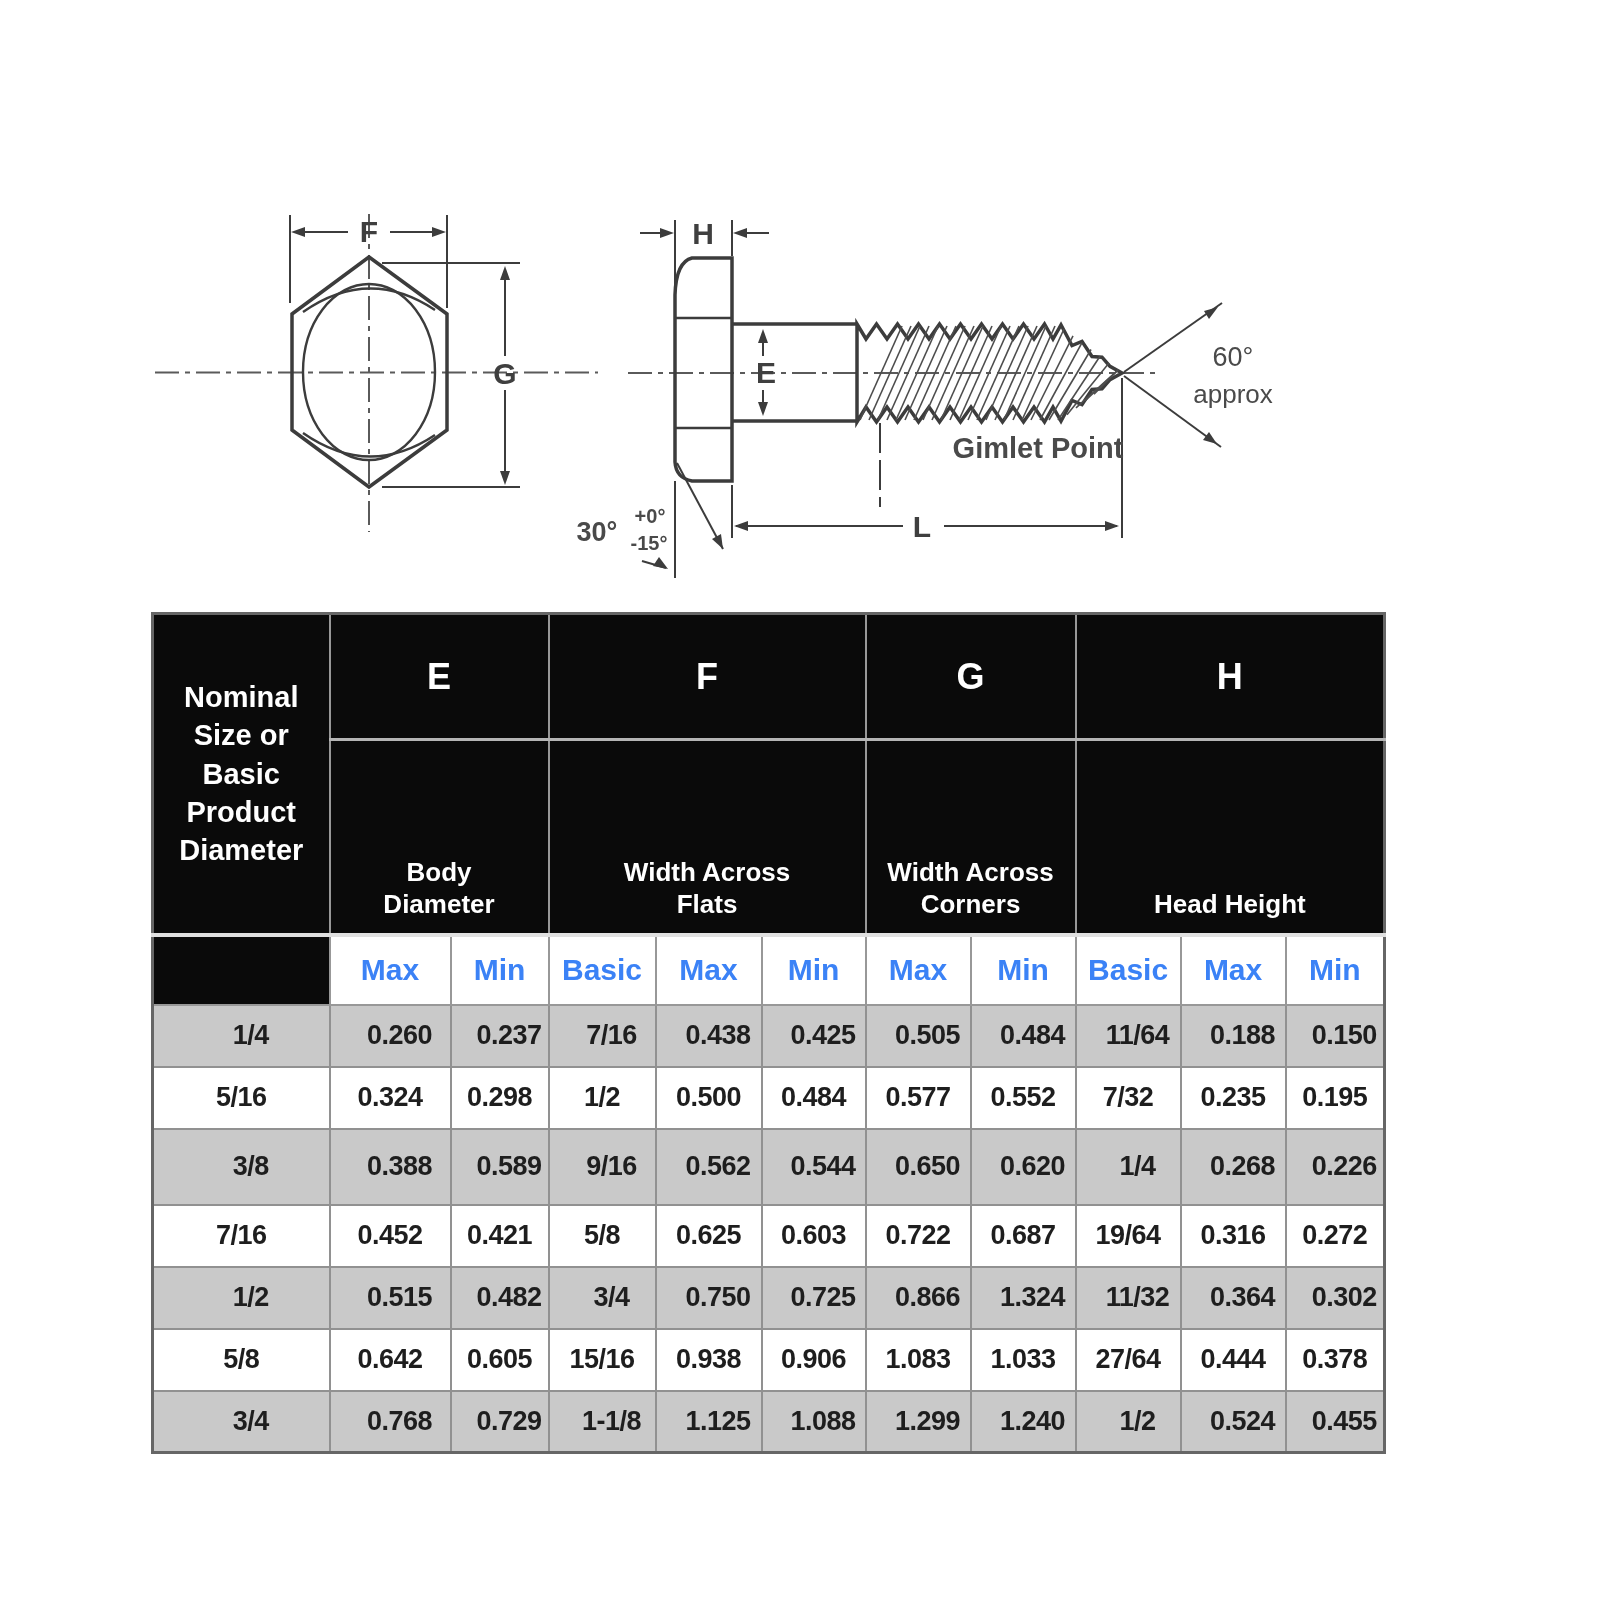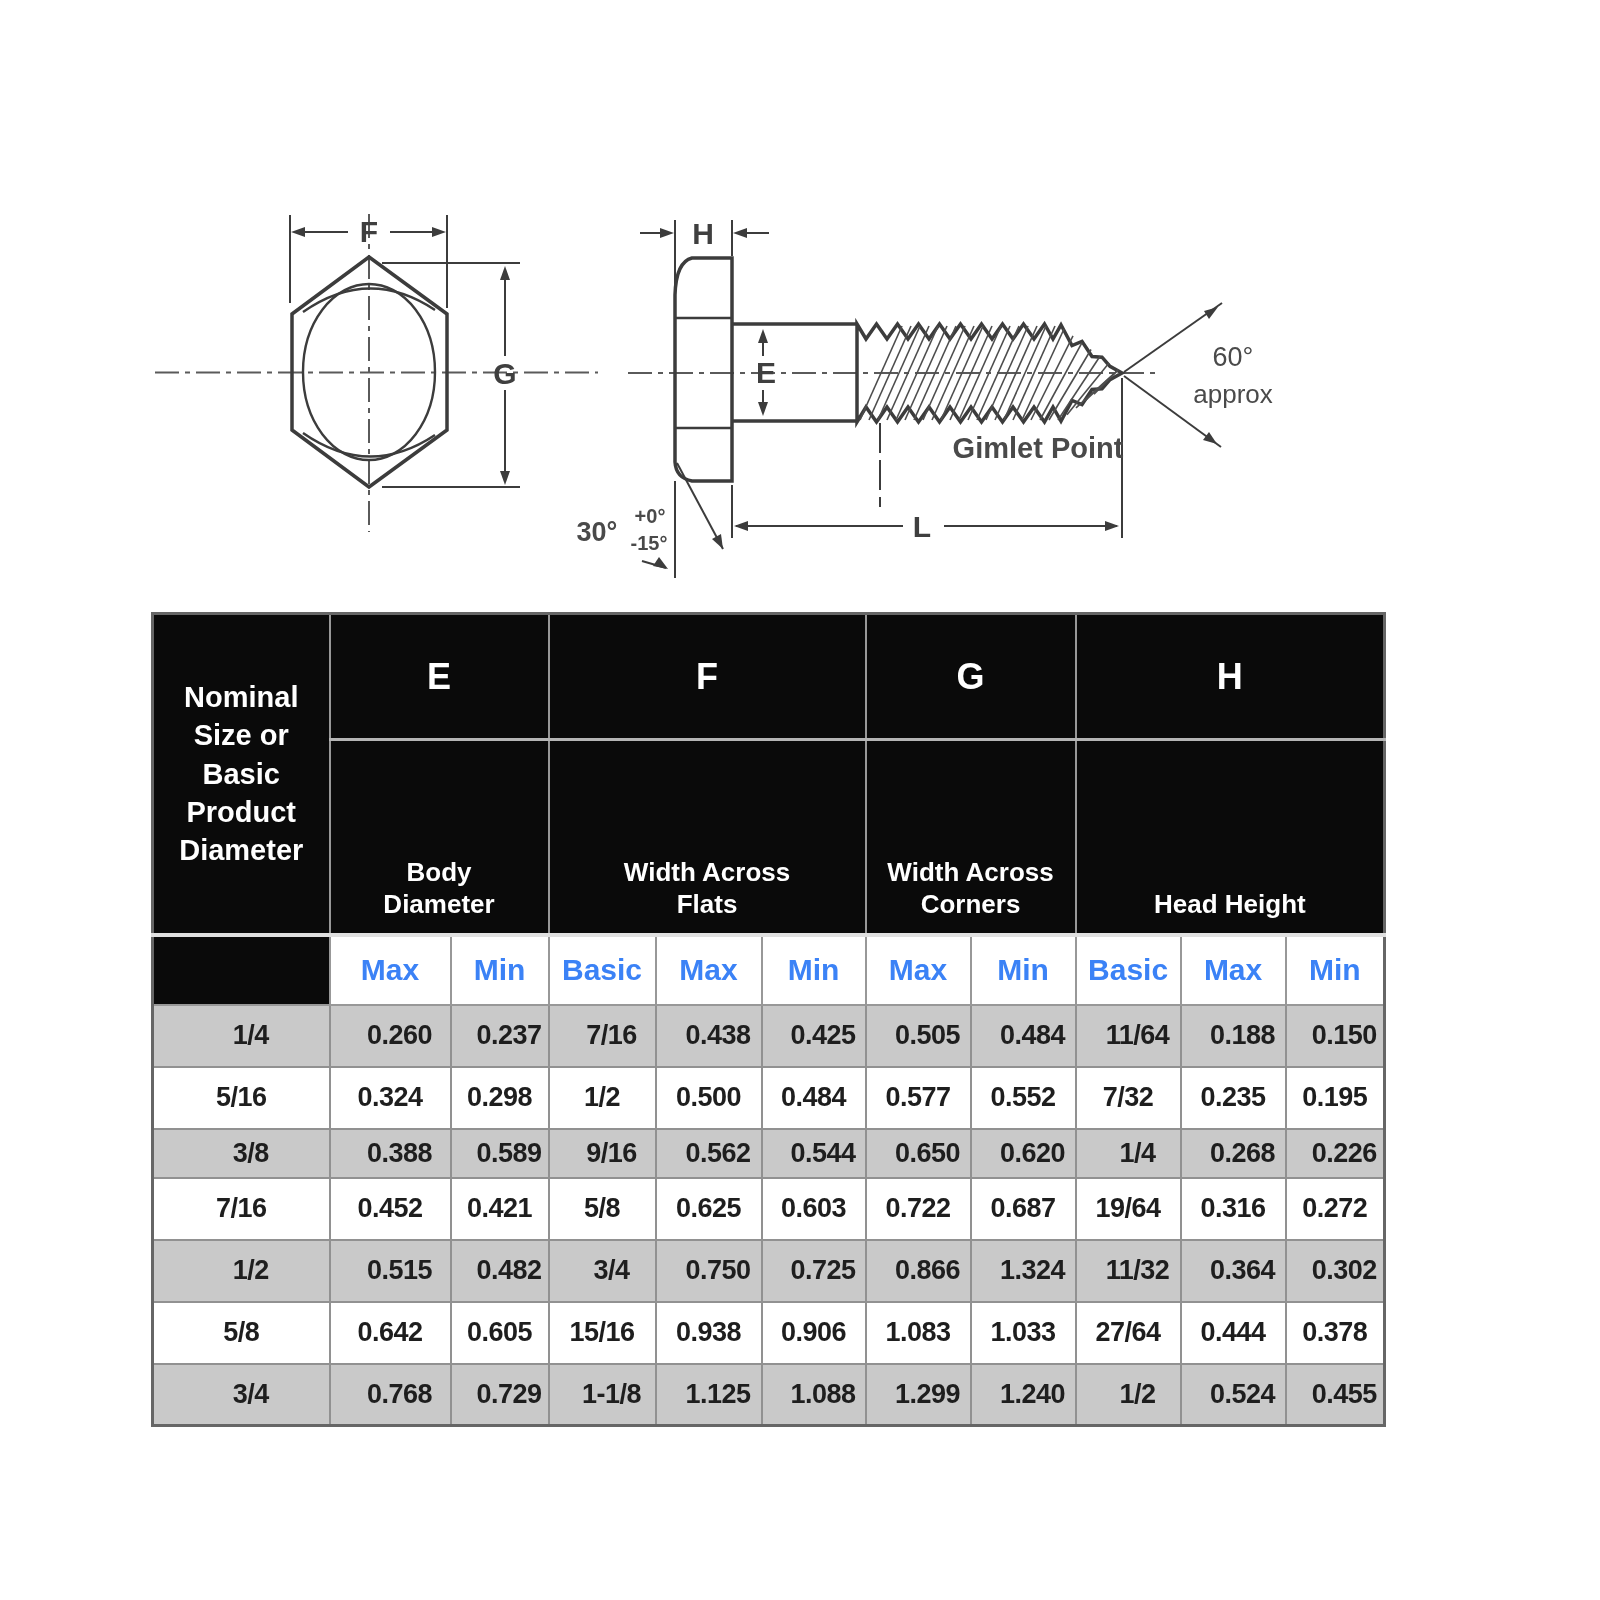--- a/index.html
+++ b/index.html
@@ -226,21 +226,21 @@
           <td>0.298</td>
           <td>1/2</td>
           <td>0.500</td>
           <td>0.484</td>
           <td>0.577</td>
           <td>0.552</td>
           <td>7/32</td>
           <td>0.235</td>
           <td>0.195</td>
         </tr>
-        <tr class="r-gray" style="height: 49px; margin-top: 24px;">
+        <tr class="r-gray" style="height: 76px; margin-top: 24px;">
           <td>3/8</td>
           <td>0.388</td>
           <td>0.589</td>
           <td>9/16</td>
           <td>0.562</td>
           <td>0.544</td>
           <td>0.650</td>
           <td>0.620</td>
           <td>1/4</td>
           <td>0.268</td>

